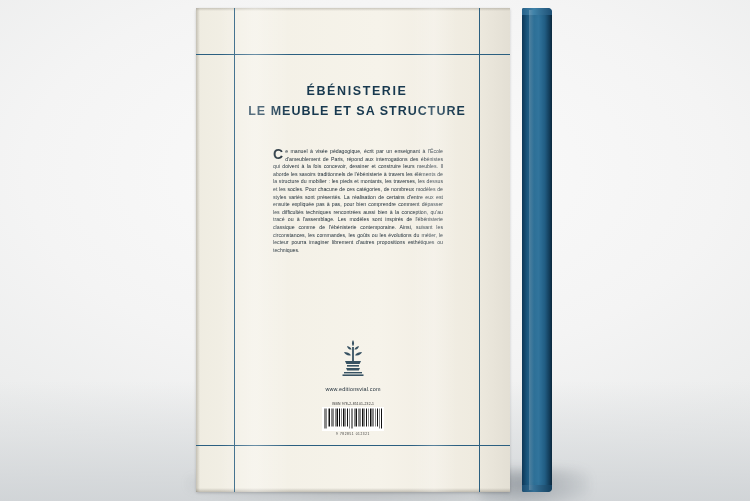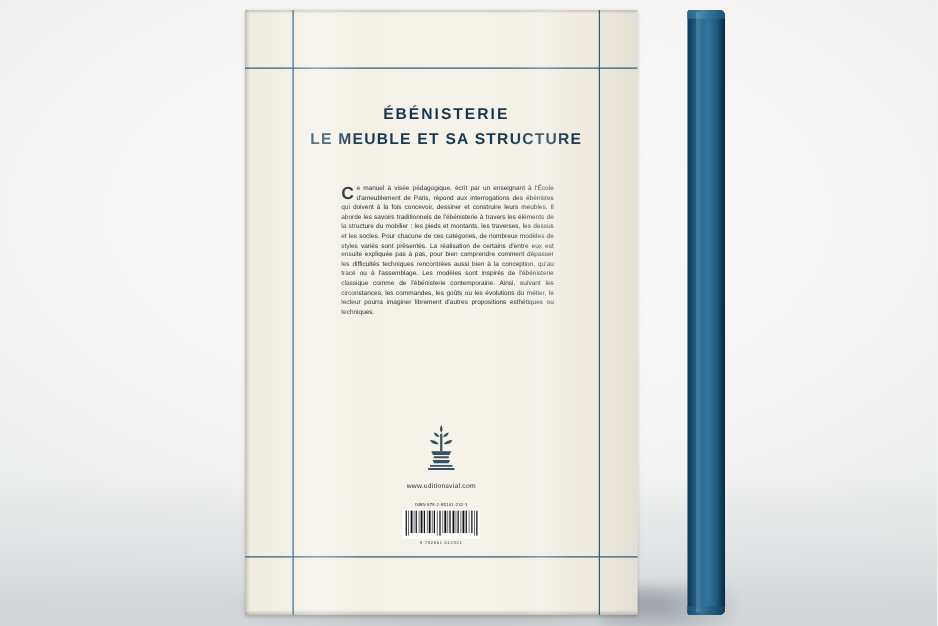--- a/index.html
+++ b/index.html
@@ -48,21 +48,21 @@
     height: 40px;
     background: radial-gradient(ellipse at 40% 40%, rgba(60,70,82,0.34) 0%, rgba(80,90,100,0.14) 55%, rgba(120,125,130,0) 80%);
     filter: blur(4px);
   }
 
   
   .book {
     position: absolute;
     left: 196px;
     top: 8px;
-    width: 384px;
+    width: 356px;
     height: 484px;
   }
 
   
   .spine {
     position: absolute;
     right: 0;
     top: 0;
     width: 30px;
     height: 100%;

